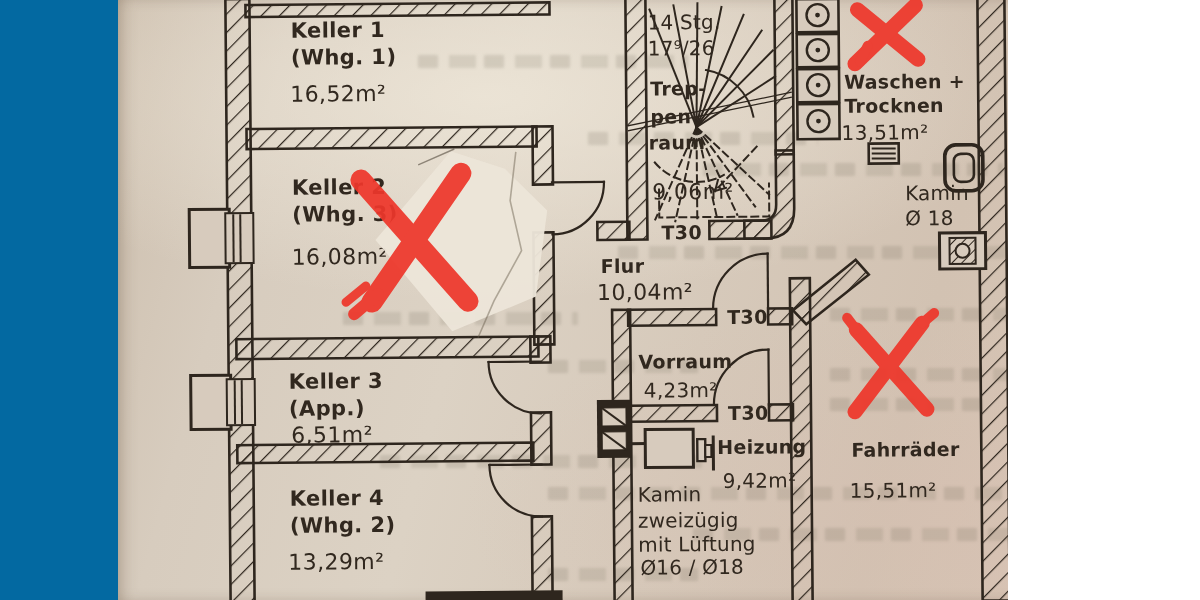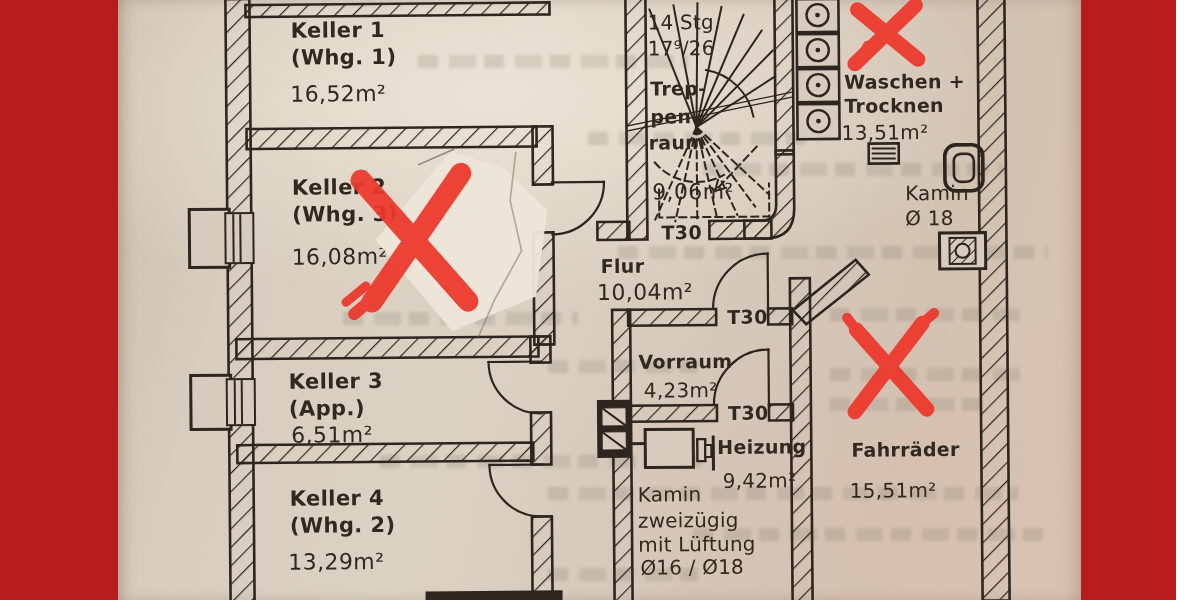--- a/index.html
+++ b/index.html
@@ -1,16 +1,16 @@
 <!DOCTYPE html>
 <html><head>
 <meta charset="utf-8">
 <style>
   html,body{margin:0;padding:0;background:#ffffff;}
-  .stage{position:relative;width:1176px;height:600px;overflow:hidden;background:#b91c1c;
+  .stage{position:relative;width:1008px;height:600px;overflow:hidden;background:#0369a1;
          font-family:"DejaVu Sans","Liberation Sans",sans-serif;}
   .photo{position:absolute;left:118px;top:0;width:963px;height:600px;
     background:
       radial-gradient(90% 55% at 38% 16%, rgba(240,233,219,.75), rgba(240,233,219,0) 62%),
       radial-gradient(70% 50% at 85% 85%, rgba(214,190,176,.45), rgba(214,190,176,0) 70%),
       linear-gradient(105deg,#cdbfae 0%,#d7ccbe 16%,#dcd2c4 38%,#d6c9ba 60%,#d2c2b2 80%,#d9c5b5 100%);
     box-shadow: inset 10px 0 16px -8px rgba(110,92,72,.45), inset -12px 0 20px -10px rgba(120,98,80,.40);
   }
   .smudge{position:absolute;height:13px;filter:blur(1.6px);opacity:.55;
     background:repeating-linear-gradient(90deg, rgba(96,90,72,.30) 0 20px, rgba(96,90,72,0) 20px 31px, rgba(96,90,72,.26) 31px 58px, rgba(96,90,72,0) 58px 66px);}

